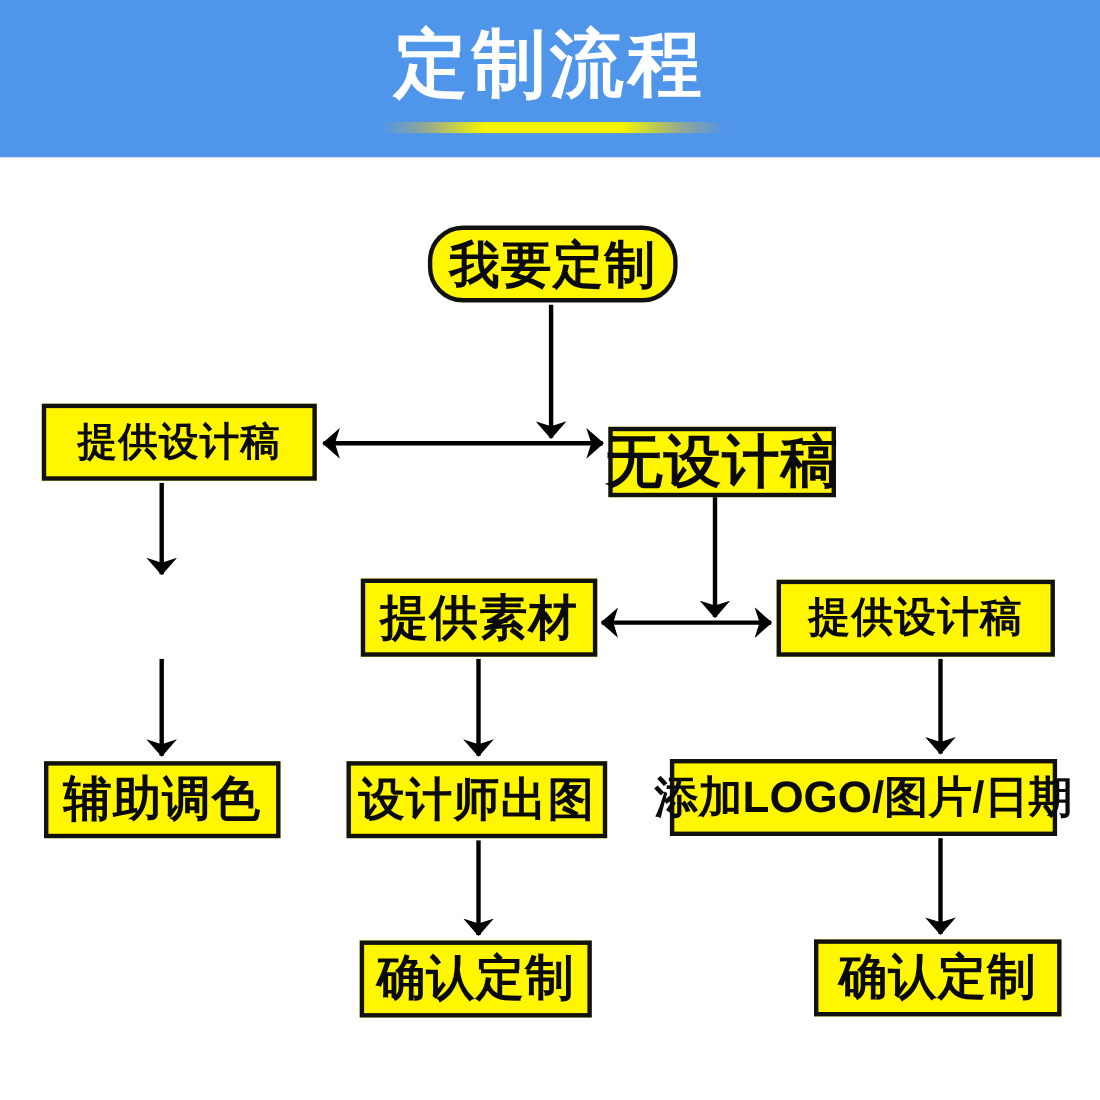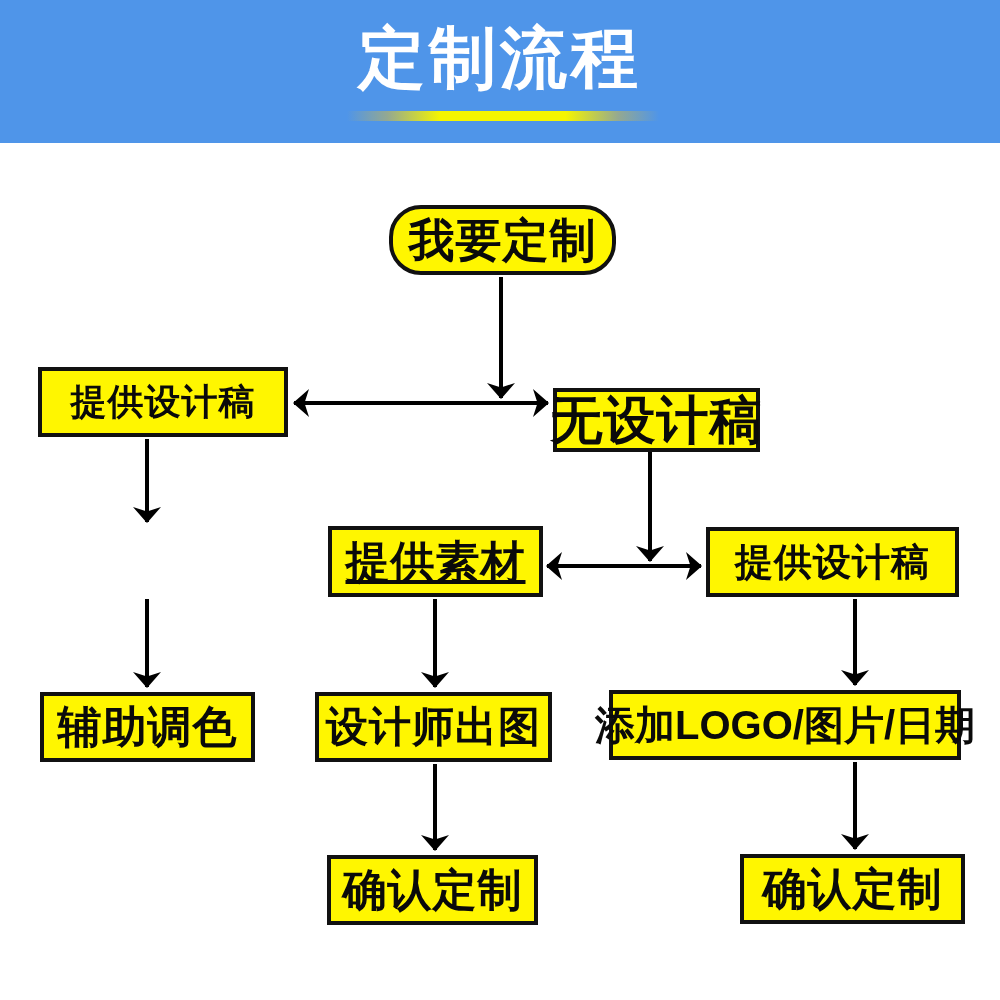--- a/index.html
+++ b/index.html
@@ -87,21 +87,21 @@
     <line class="conn" x1="855" y1="762" x2="855" y2="849" marker-end="url(#ah)"></line>
   </svg>
 
   <div class="node" style="left:389px;top:205px;width:227px;height:70px;font-size:46px;border-radius:32px;">我要定制</div>
 
   <div class="node" style="left:38px;top:367px;width:250px;height:70px;font-size:36px;">提供设计稿</div>
 
   <div class="node" style="left:553px;top:388px;width:207px;height:64px;font-size:52px;">无设计稿</div>
 
 
-  <div class="node" style="left:328px;top:526px;width:215px;height:71px;font-size:44px;text-decoration:underline;">提供素材</div>
+  <div class="node" style="left:328px;top:526px;width:215px;height:71px;font-size:44px;">提供素材</div>
 
   <div class="node" style="left:706px;top:527px;width:253px;height:70px;font-size:38px;">提供设计稿</div>
 
   <div class="node" style="left:40px;top:692px;width:215px;height:70px;font-size:44px;">辅助调色</div>
 
   <div class="node" style="left:315px;top:692px;width:237px;height:70px;font-size:42px;">设计师出图</div>
 
   <div class="node" style="left:609px;top:690px;width:352px;height:70px;font-size:40px;letter-spacing:0;">添加LOGO/图片/日期</div>
 
   <div class="node" style="left:327px;top:855px;width:211px;height:70px;font-size:44px;">确认定制</div>

